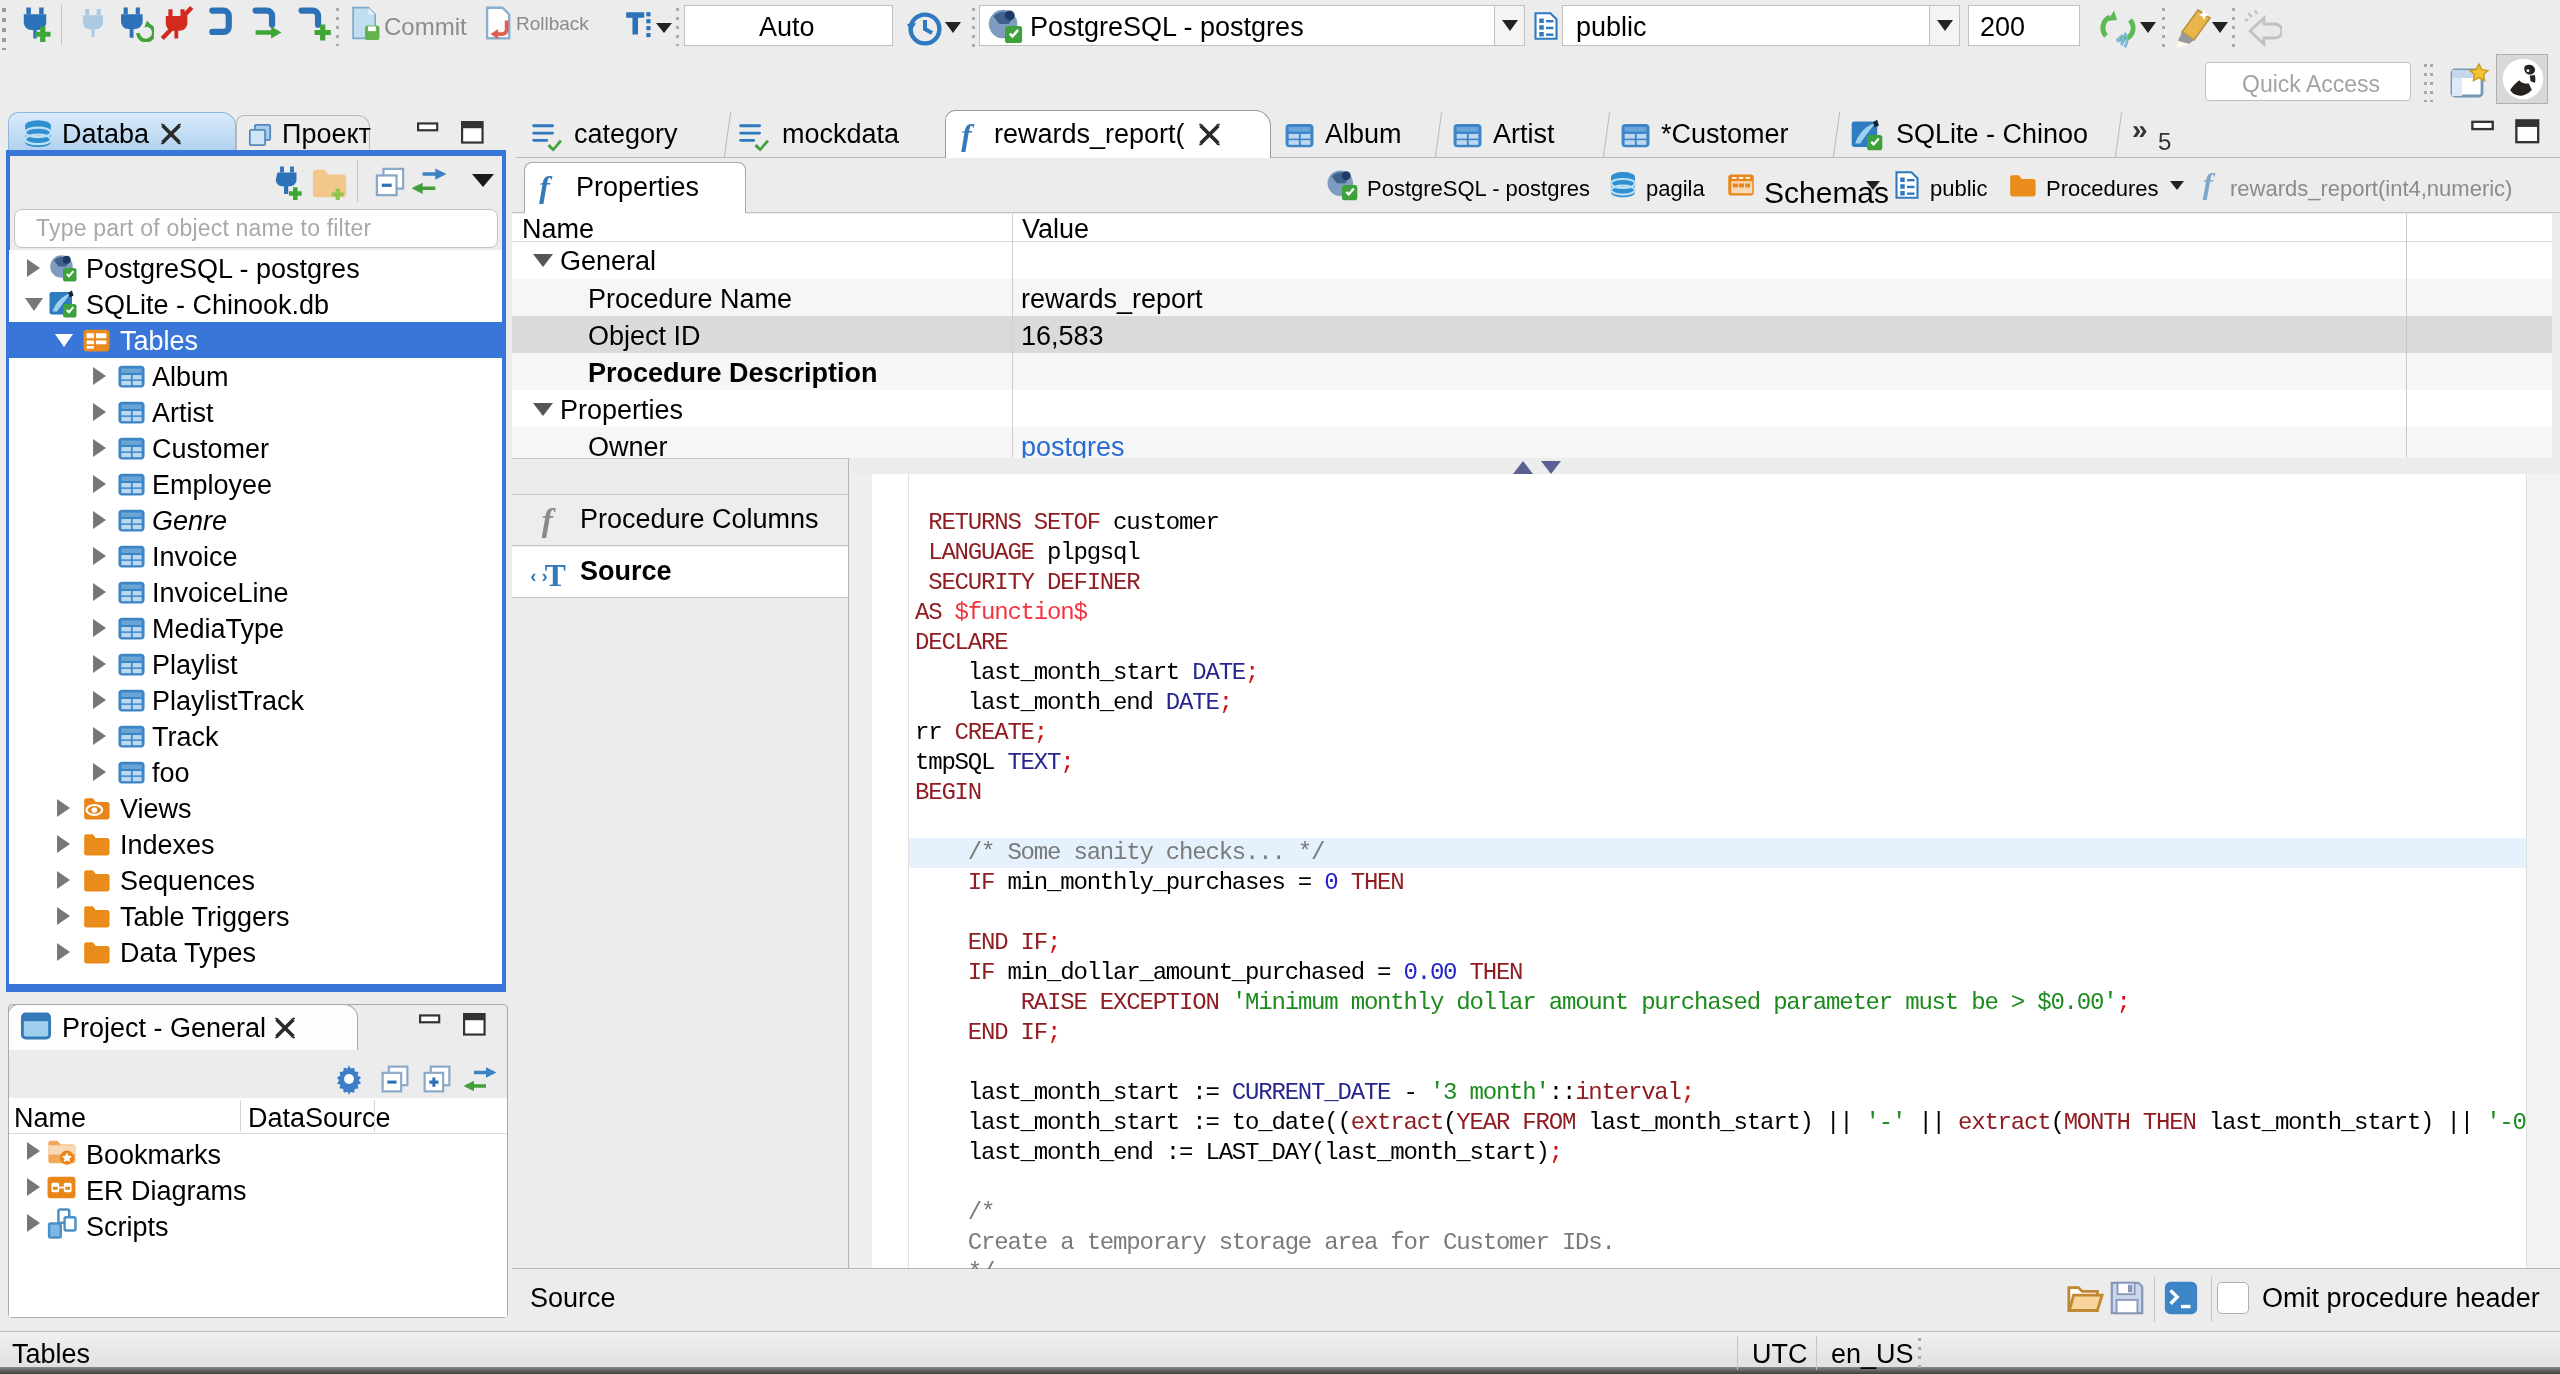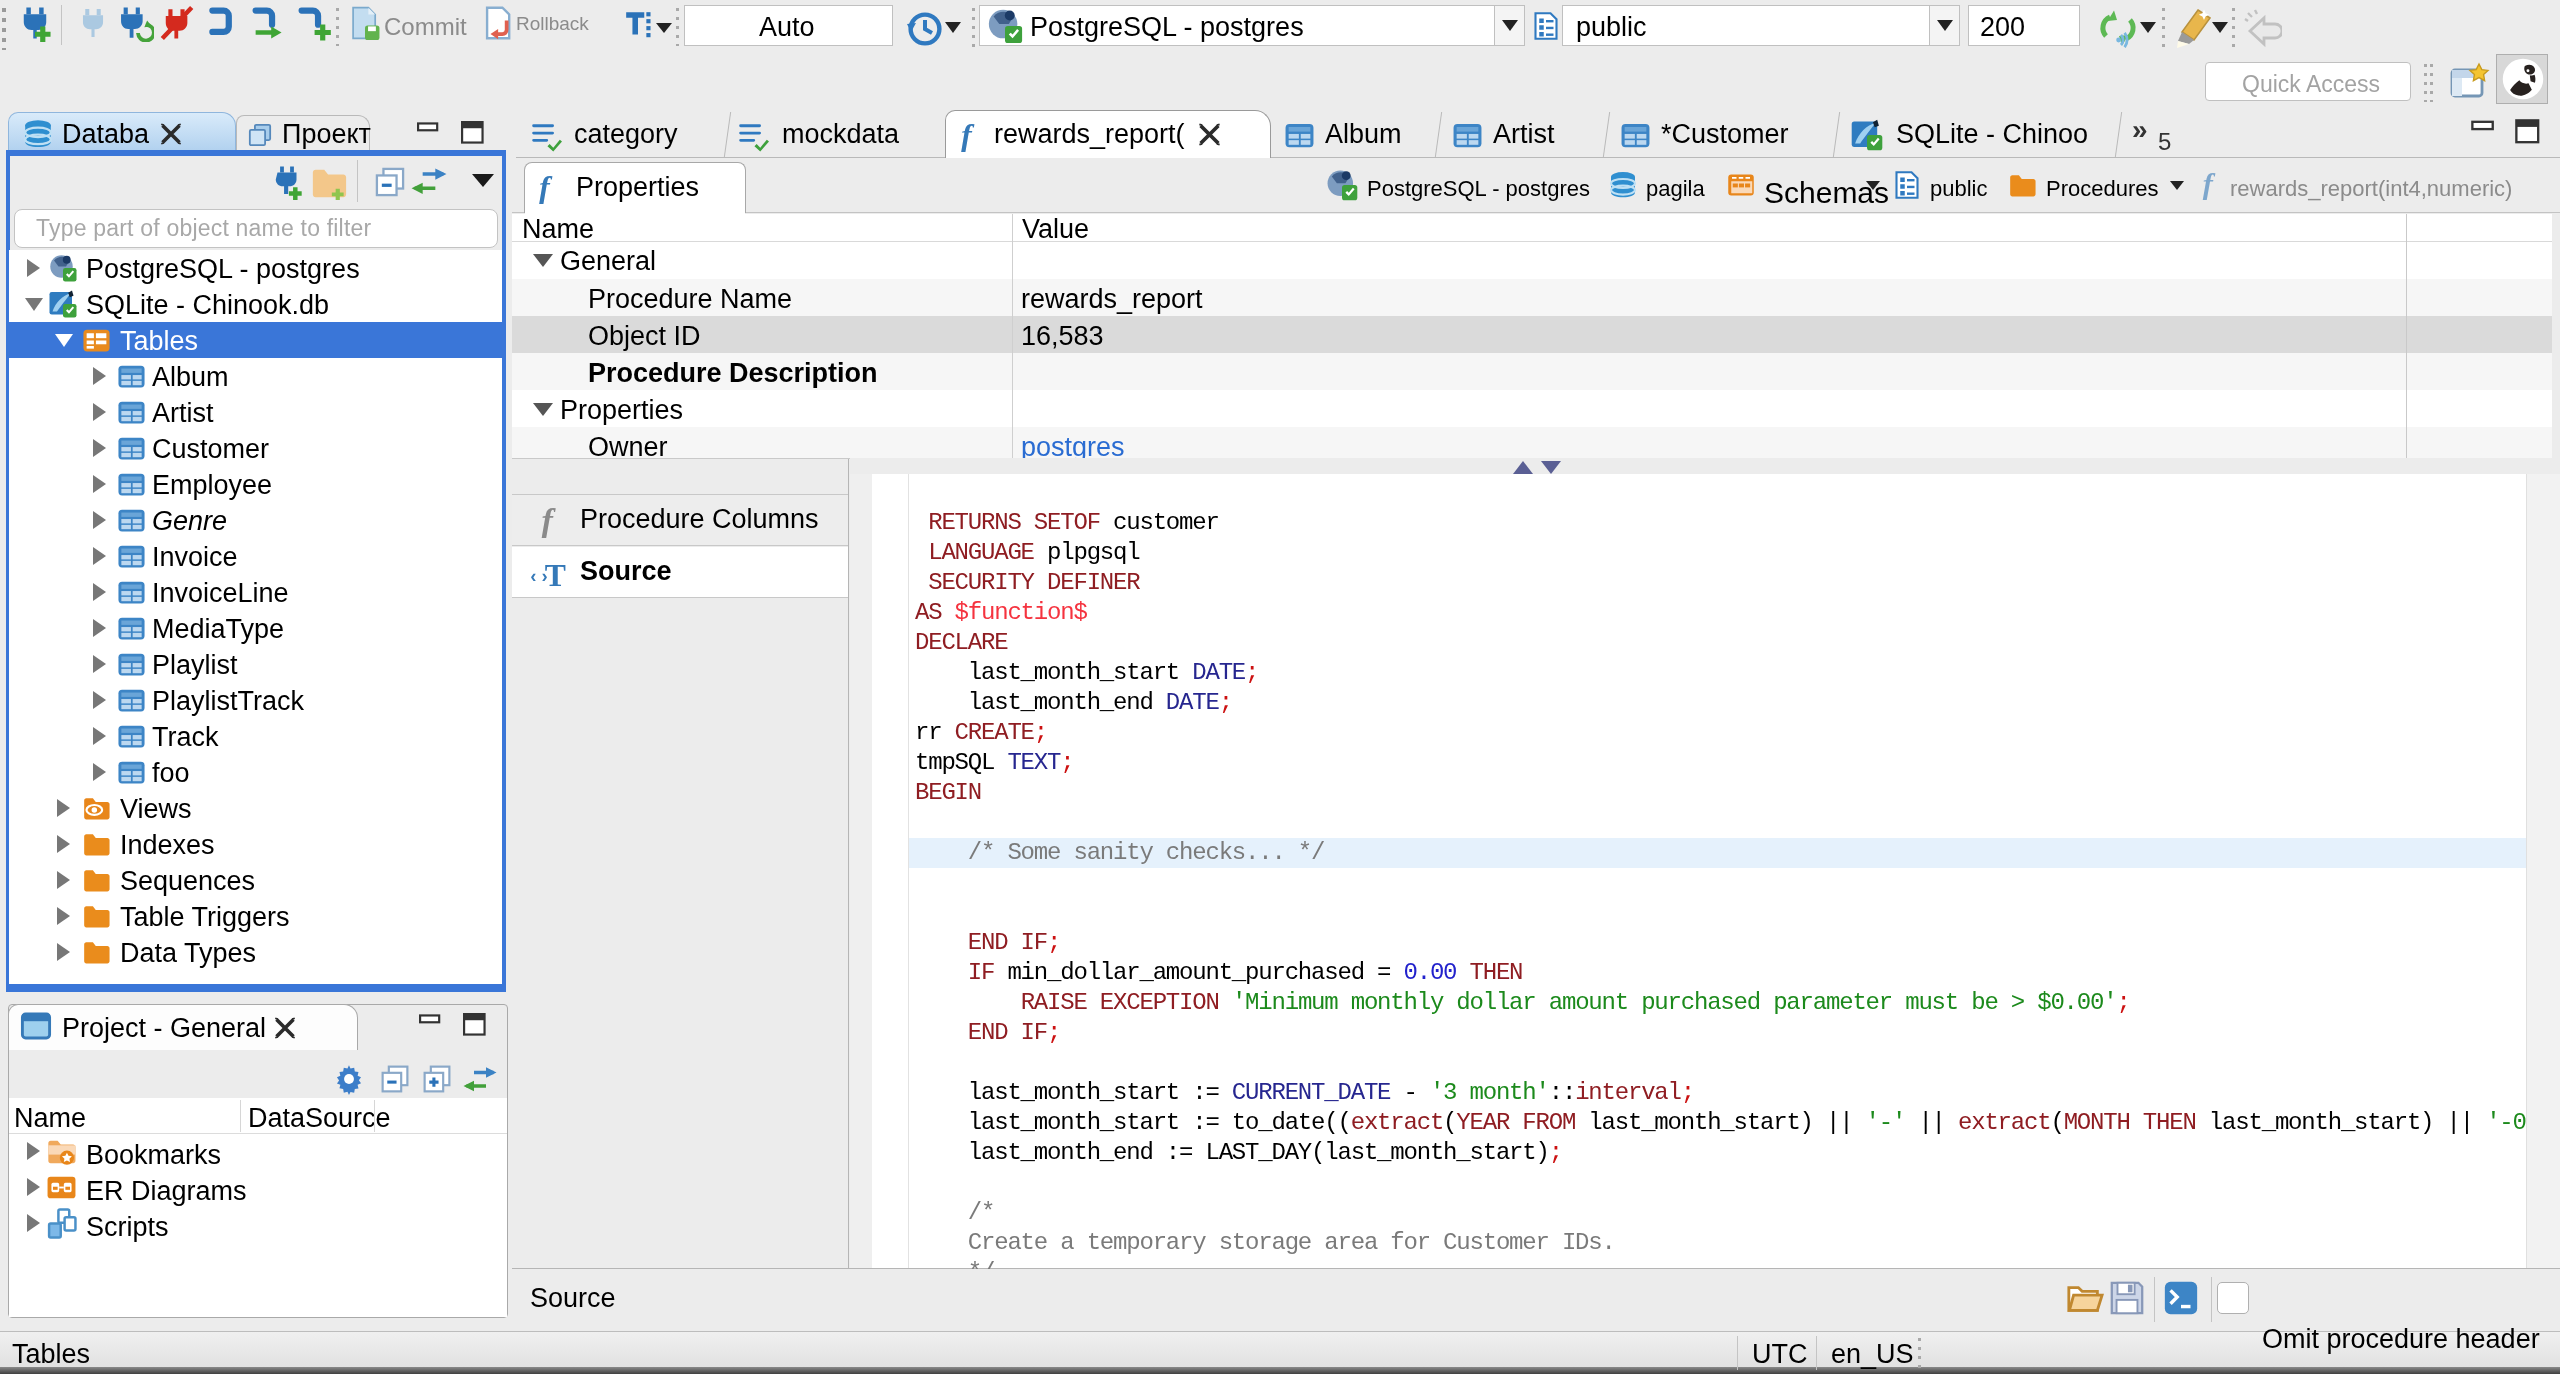--- a/index.html
+++ b/index.html
@@ -671,20 +671,21 @@
 <div class="cl" style="top:79px"> <span class="k">LANGUAGE</span> plpgsql</div>
 <div class="cl" style="top:109px"> <span class="k">SECURITY DEFINER</span></div>
 <div class="cl" style="top:139px"><span class="k">AS</span> <span class="d">$function$</span></div>
 <div class="cl" style="top:169px"><span class="k">DECLARE</span></div>
 <div class="cl" style="top:199px">    last_month_start <span class="t">DATE</span><span class="r">;</span></div>
 <div class="cl" style="top:229px">    last_month_end <span class="t">DATE</span><span class="r">;</span></div>
 <div class="cl" style="top:259px">rr <span class="k">CREATE</span><span class="r">;</span></div>
 <div class="cl" style="top:289px">tmpSQL <span class="t">TEXT</span><span class="r">;</span></div>
 <div class="cl" style="top:319px"><span class="k">BEGIN</span></div>
 <div class="cl" style="top:379px">    <span class="c">/* Some sanity checks... */</span></div>
+<div class="cl" style="top:409px">    <span class="k">IF</span> min_monthly_purchases = <span class="n">0</span> <span class="k">THEN</span></div>
 <div class="cl" style="top:469px">    <span class="k">END IF</span><span class="r">;</span></div>
 <div class="cl" style="top:499px">    <span class="k">IF</span> min_dollar_amount_purchased = <span class="n">0.00</span> <span class="k">THEN</span></div>
 <div class="cl" style="top:529px">        <span class="k">RAISE EXCEPTION</span> <span class="s">'Minimum monthly dollar amount purchased parameter must be &gt; $0.00'</span><span class="r">;</span></div>
 <div class="cl" style="top:559px">    <span class="k">END IF</span><span class="r">;</span></div>
 <div class="cl" style="top:619px">    last_month_start := <span class="t">CURRENT_DATE</span> - <span class="s">'3 month'</span>::<span class="k">interval</span><span class="r">;</span></div>
 <div class="cl" style="top:649px">    last_month_start := to_date((<span class="k">extract</span>(<span class="k">YEAR FROM</span> last_month_start) || <span class="s">'-'</span> || <span class="k">extract</span>(<span class="k">MONTH THEN</span> last_month_start) || <span class="s">'-01'</span>), )</div>
 <div class="cl" style="top:679px">    last_month_end := LAST_DAY(last_month_start)<span class="r">;</span></div>
 <div class="cl" style="top:739px">    <span class="c">/*</span></div>
 <div class="cl" style="top:769px">    <span class="c">Create a temporary storage area for Customer IDs.</span></div>
 <div class="cl" style="top:799px">    <span class="c">*/</span></div>
@@ -707,13 +708,13 @@
 <rect x="5" y="2" width="9" height="6" fill="#fff" stroke="#8898b8"></rect>
     <rect x="10.5" y="3" width="2.4" height="4" fill="#8898b8"></rect>
 <rect x="4.5" y="11" width="11" height="7" fill="#fff" stroke="#8898b8"></rect>
 </svg>
 <svg class="a" style="left:2162px;top:1279px" width="38" height="38" viewBox="0 0 20 20">
 <rect x="1.5" y="1.5" width="17" height="17" rx="3" fill="#3d85c6"></rect>
 <path fill="none" stroke="#fff" stroke-width="1.8" d="M4.5 6l3.5 3.5L4.5 13"></path>
     <path stroke="#fff" stroke-width="1.8" d="M10 14.5h5"></path>
 </svg>
 <div class="a" style="left:2217px;top:1282px;width:32px;height:32px;background:#fff;border:1px solid #b0b0b0;border-radius:5px"></div>
-<div class="a" style="left:2262px;top:1324px">Omit procedure header</div>
+<div class="a" style="left:2262px;top:1283px">Omit procedure header</div>
 
 </body></html>

